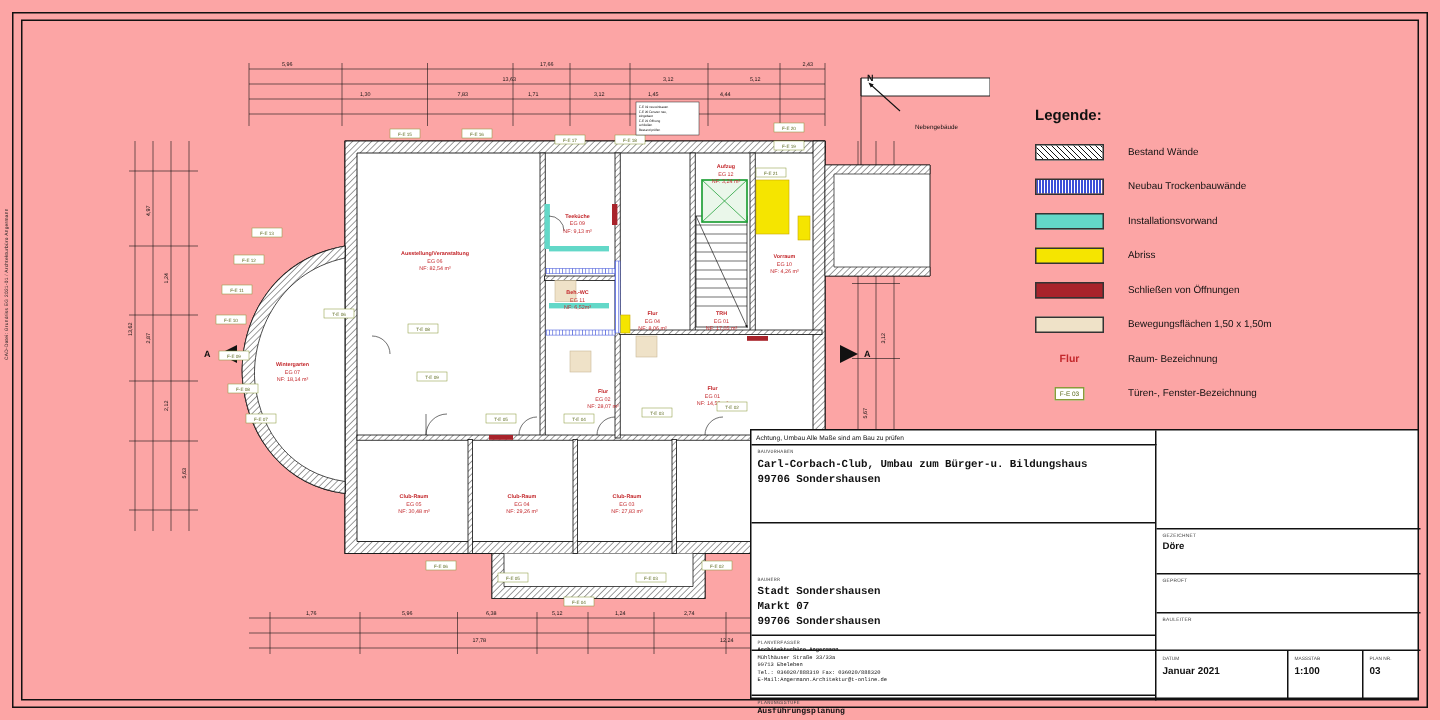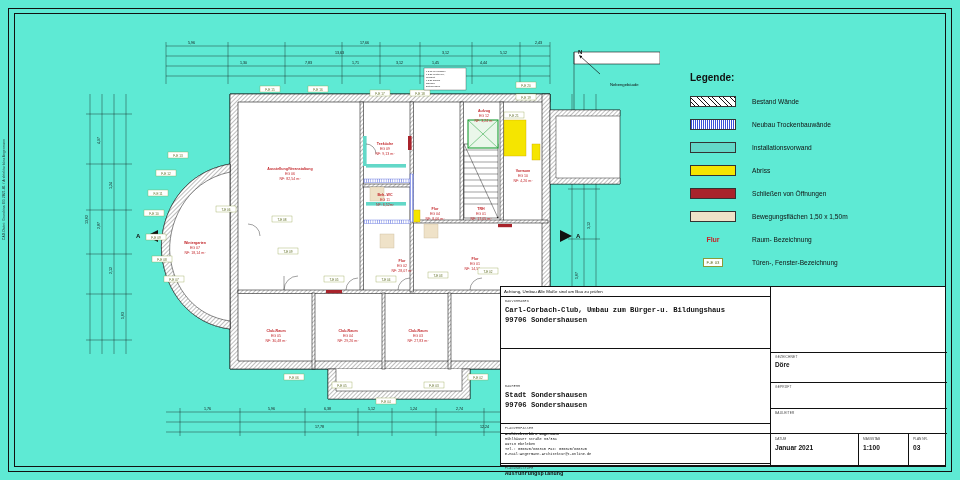--- a/index.html
+++ b/index.html
@@ -1,17 +1,17 @@
 <!DOCTYPE html>
 <html><head>
 <meta charset="utf-8">
 <style>
   html,body{margin:0;padding:0;background:#ffffff;}
   body{width:960px;height:480px;overflow:hidden;font-family:"Liberation Sans",sans-serif;}
-  #sheet{position:relative;width:960px;height:480px;background:#5eead4;}
+  #sheet{position:relative;width:960px;height:480px;background:#fca5a5;}
   .frame{position:absolute;left:8px;top:8px;width:944px;height:464px;border:1.5px solid #111;box-sizing:border-box;}
   .frame-inner{position:absolute;left:14px;top:13px;width:932px;height:454px;border:0.8px solid #111;box-sizing:border-box;}
   .side-text{position:absolute;left:2px;top:240px;transform:rotate(-90deg);transform-origin:left top;font-size:3.2px;color:#222;white-space:nowrap;letter-spacing:0.2px;}
   
   #plan{position:absolute;left:80px;top:24px;width:580px;height:430px;}
   svg{display:block;}
   
   #legend{position:absolute;left:690px;top:72px;width:250px;}
   .legend-title{font-size:10px;font-weight:bold;color:#111;margin-bottom:9px;}
   .legend-row{display:flex;align-items:center;height:19px;margin-bottom:4px;}
@@ -455,20 +455,21 @@
 
     <div class="tb-col-left">
       <div class="tb-box" style="height:52px;">
         <div class="tb-cap">BAUVORHABEN</div>
         <div class="tb-main">Carl-Corbach-Club, Umbau zum Bürger-u. Bildungshaus</div>
         <div class="tb-main" style="margin-top:0;">99706 Sondershausen</div>
       </div>
       <div class="tb-box" style="height:42px;margin-top:33px;">
         <div class="tb-cap">BAUHERR</div>
         <div class="tb-main">Stadt Sondershausen</div>
+        <div class="tb-main" style="margin-top:0;">Markt 07</div>
         <div class="tb-main" style="margin-top:0;">99706 Sondershausen</div>
       </div>
       <div class="tb-box" style="height:40px;">
         <div class="tb-cap">PLANVERFASSER</div>
         <div class="tb-small" style="font-weight:bold;margin-top:2px;">Architekturbüro Angermann</div>
         <div class="tb-small">Mühlhäuser Straße 33/33a</div>
         <div class="tb-small">99713 Ebeleben</div>
         <div class="tb-small">Tel.: 036020/888310        Fax: 036020/888320</div>
         <div class="tb-small">E-Mail:Angermann.Architektur@t-online.de</div>
       </div>

